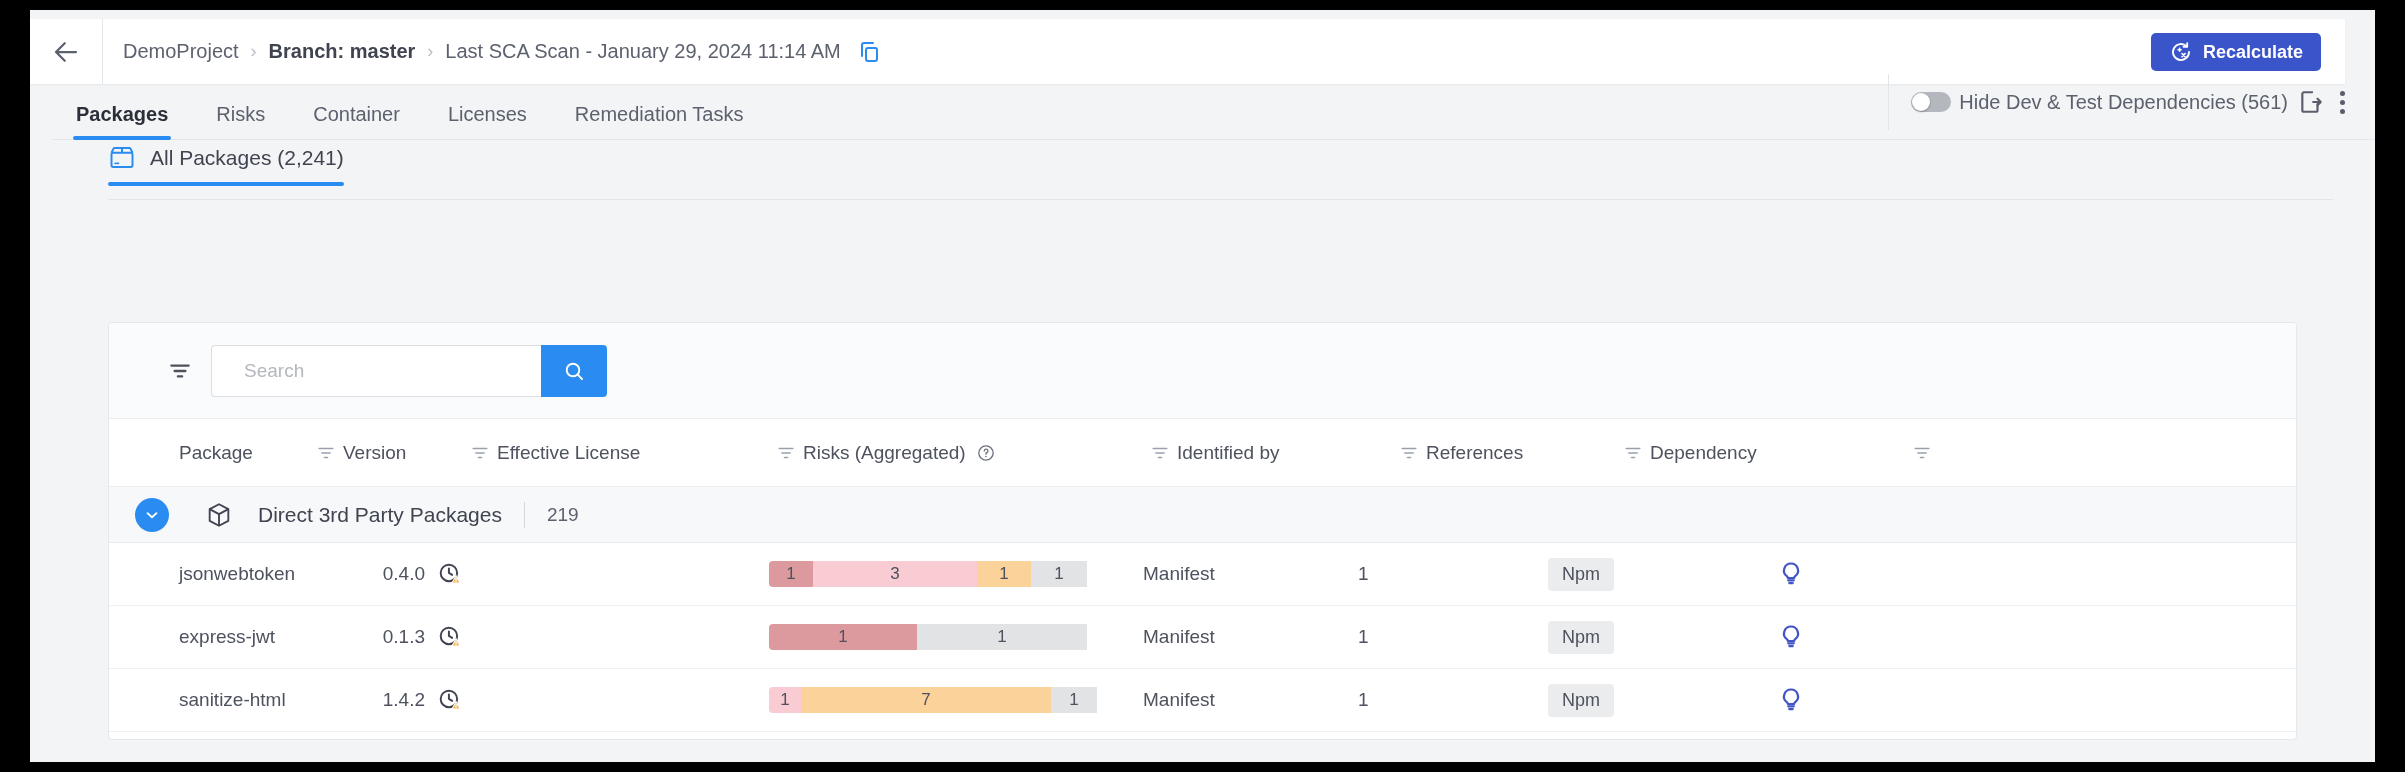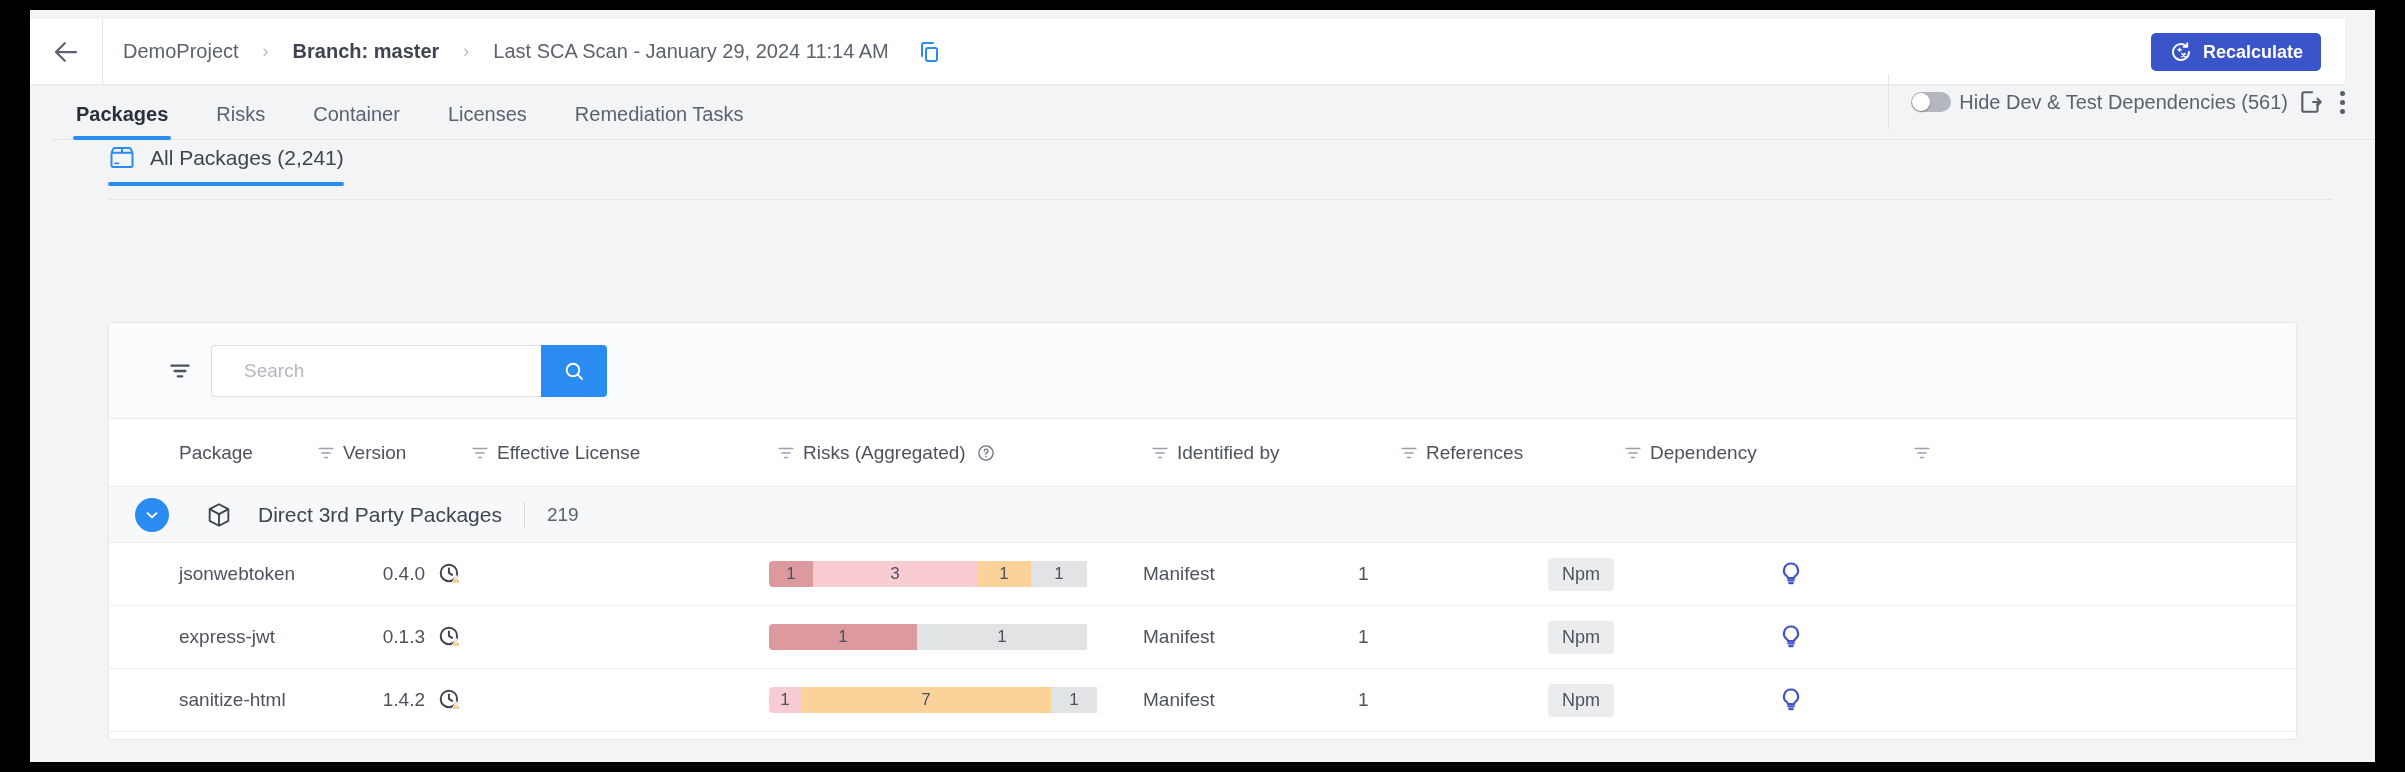--- a/index.html
+++ b/index.html
@@ -25,21 +25,21 @@
     display: flex; align-items: center;
     box-shadow: 0 1px 2px rgba(0,0,0,0.06);
   }
   .back-btn {
     width: 72px; height: 65px;
     display: flex; align-items: center; justify-content: center;
     cursor: pointer;
   }
   .vdiv { width: 1px; height: 65px; background: #e6e7e9; }
   .breadcrumb {
-    display: flex; align-items: center; gap: 12px;
+    display: flex; align-items: center; gap: 0;
     padding-left: 20px; font-size: 20px; color: #5c616e;
   }
   .crumb { padding: 0 0 0 0; white-space: nowrap; cursor: pointer; }
   .crumb.bold { font-weight: bold; color: #3f4450; }
   .crumb.plain { cursor: default; }
   .crumb-sep { color: #b9bcc4; margin: 0 12px; font-size: 18px; }
   .copy-icon { margin-left: 16px; display: flex; align-items: center; cursor: pointer; }
   .recalc-btn {
     position: absolute; right: 24px; top: 14px;
     height: 38px; padding: 0 18px;

